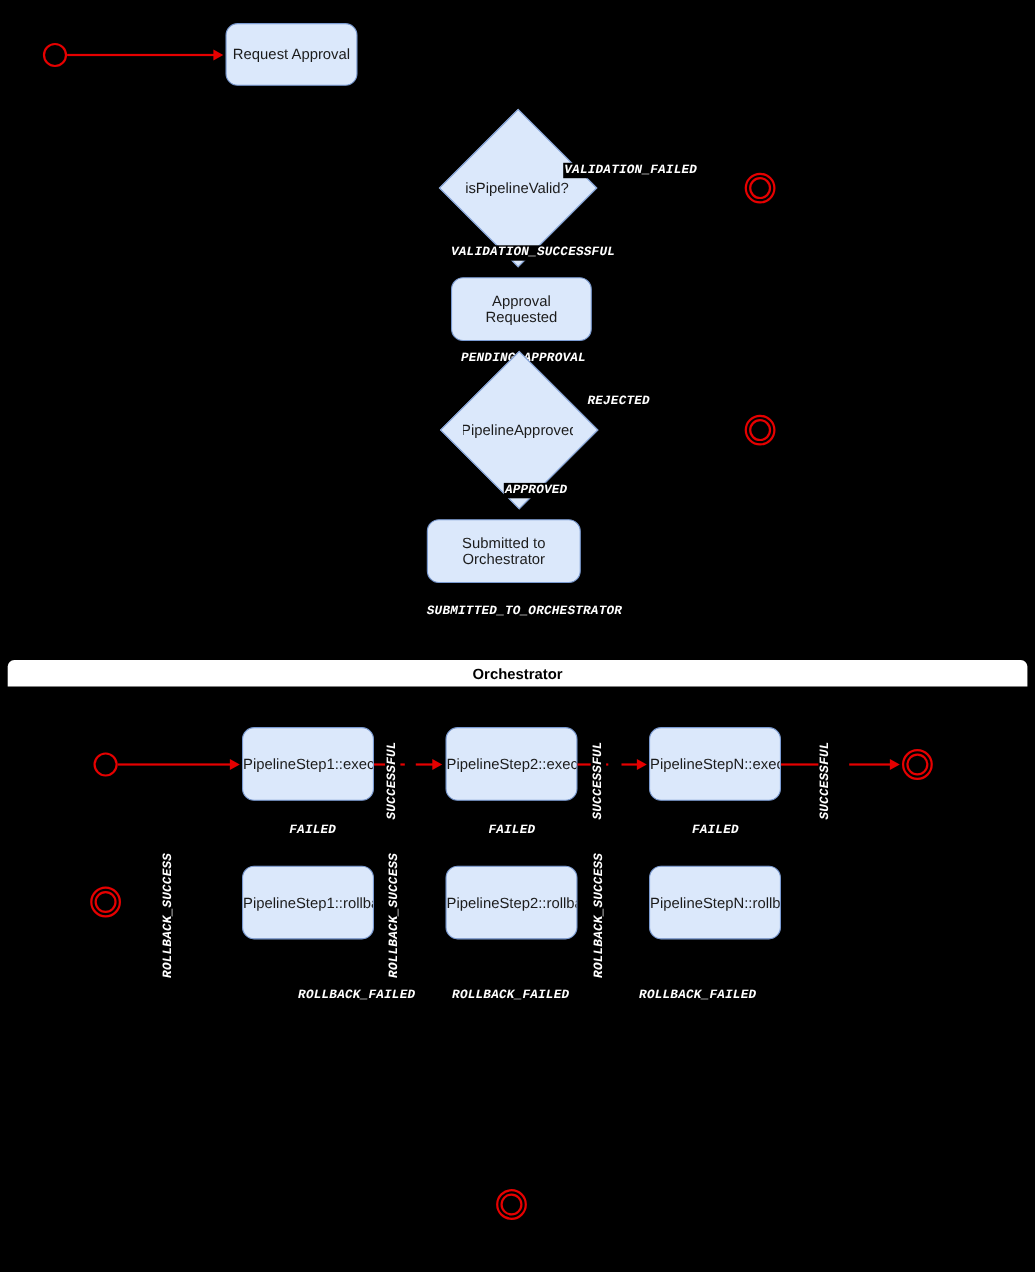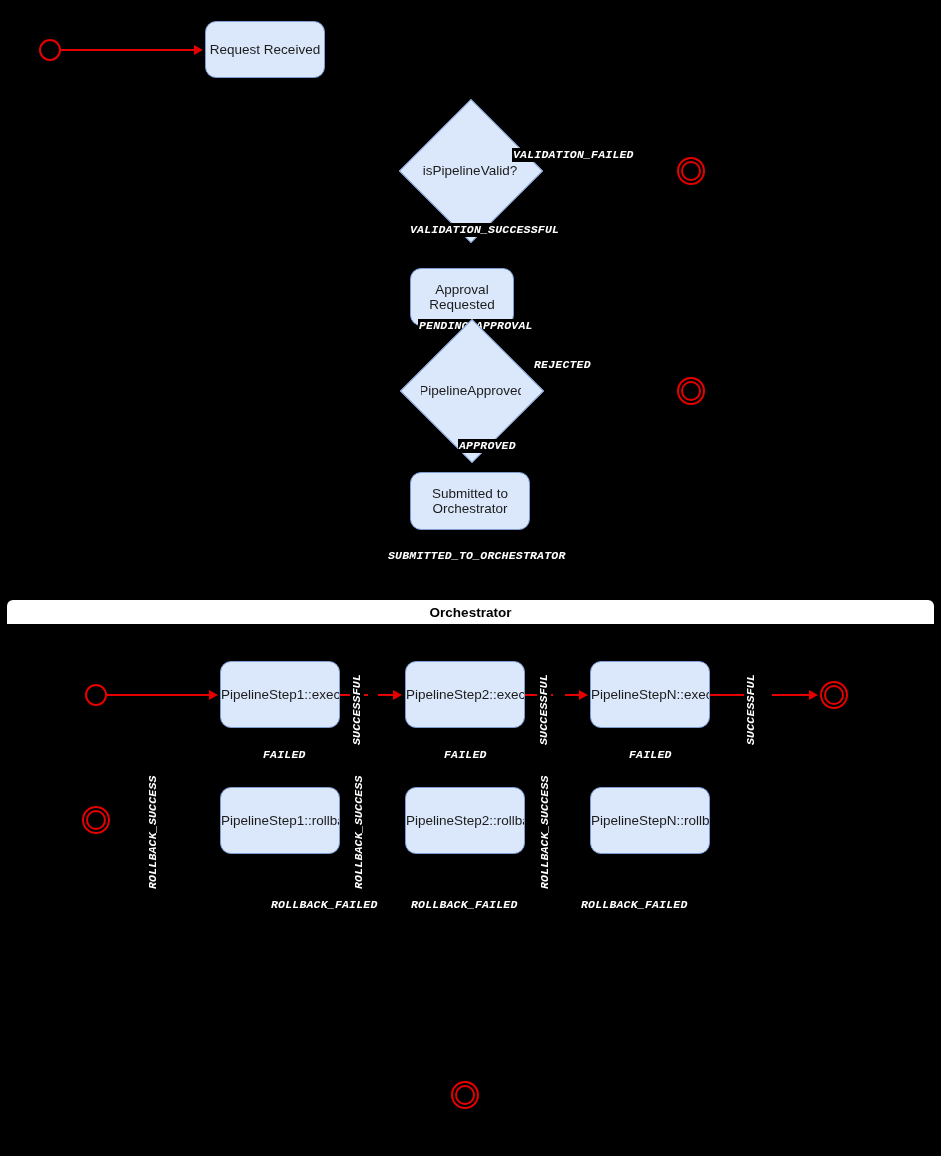--- a/index.html
+++ b/index.html
@@ -150,52 +150,52 @@
 <body>
 
 <div id="canvas">
 
   <div class="initial" style="left:39px; top:39px;"></div>
 
   <div class="edge-h" style="left:61px; top:49px; width:134px;"></div>
   <div class="arrowhead" style="left:194px; top:45px;"></div>
 
   <div class="state" style="left:205px; top:21px; width:120px; height:57px;">
-    <span class="inner">Request Received</span>
+    <span class="inner">Request Approval</span>
   </div>
 
 
   <div class="diamond" style="left:420px; top:120px;"></div>
   <div class="diamond-label" style="left:420px; top:160px; width:100px; height:20px;">isPipelineValid?</div>
 
   <div class="elabel" style="left:512px; top:148px;">VALIDATION_FAILED</div>
 
   <div class="final-outer" style="left:677px; top:157px;"></div>
   <div class="final-inner" style="left:681px; top:161px;"></div>
 
   <div class="elabel" style="left:409px; top:223px;font-style:italic;">VALIDATION_SUCCESSFUL</div>
 
-  <div class="state" style="left:410px; top:268px; width:104px; height:58px;justify-content:flex-end;">
+  <div class="state" style="left:410px; top:252px; width:128px; height:58px;justify-content:flex-end;">
     <span class="inner">Approval
 Requested</span>
   </div>
 
   <div class="elabel" style="left:418px; top:319px;">PENDING_APPROVAL</div>
 
   <div class="diamond" style="left:421px; top:340px;"></div>
   <div class="diamond-label" style="left:421px; top:380px; width:100px; height:20px;">isPipelineApproved?</div>
 
   <div class="elabel" style="left:533px; top:358px;">REJECTED</div>
 
   <div class="final-outer" style="left:677px; top:377px;"></div>
   <div class="final-inner" style="left:681px; top:381px;"></div>
 
   <div class="elabel" style="left:442px; top:439px;margin-left:16px;">APPROVED</div>
 
-  <div class="state" style="left:410px; top:472px; width:120px; height:58px;">
+  <div class="state" style="left:388px; top:472px; width:140px; height:58px;">
     <span class="inner">Submitted to
 Orchestrator</span>
   </div>
 
   <div class="elabel" style="left:387px; top:549px;">SUBMITTED_TO_ORCHESTRATOR</div>
 
   <div class="region-band" style="left:7px; top:600px; width:927px; height:24px;">
     <span>Orchestrator</span>
   </div>
 

